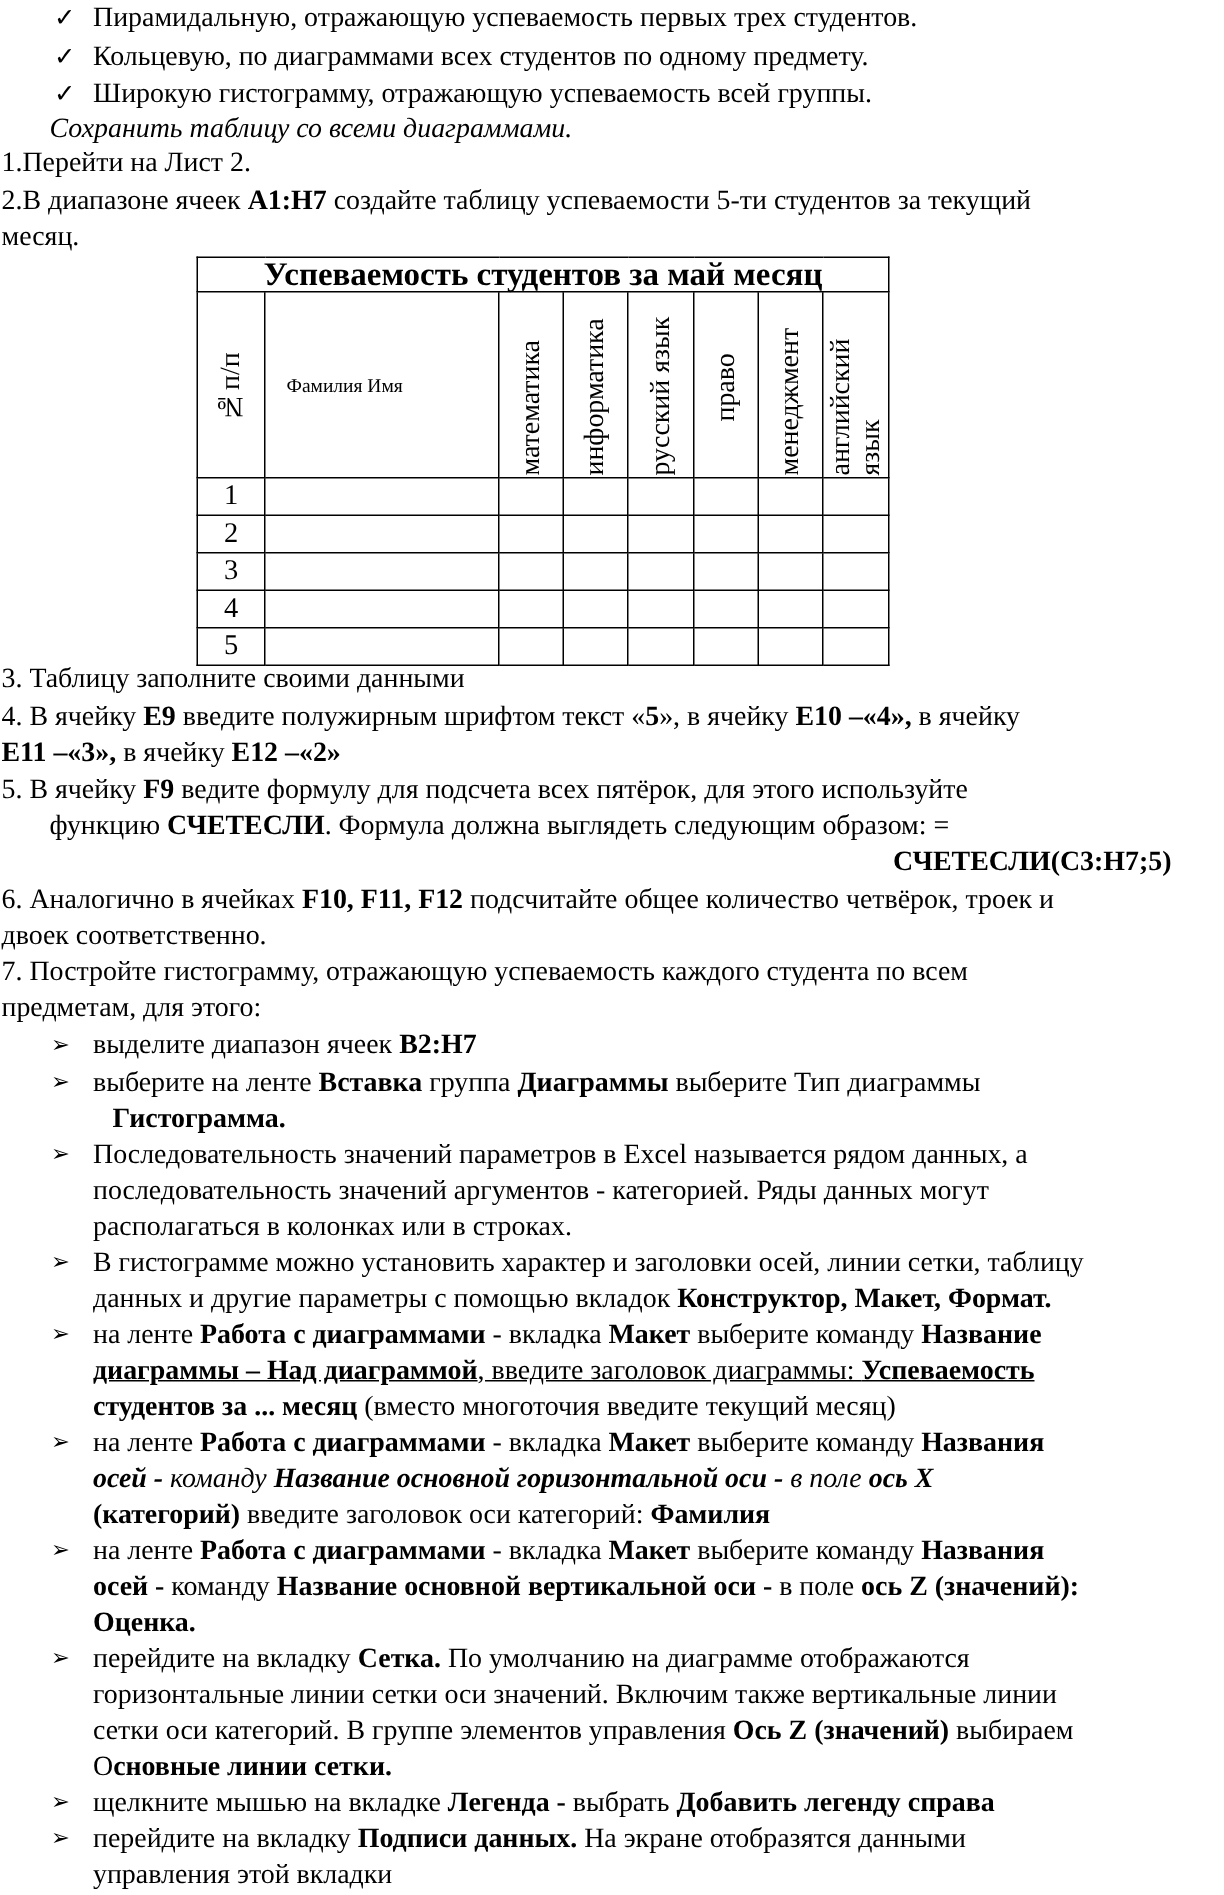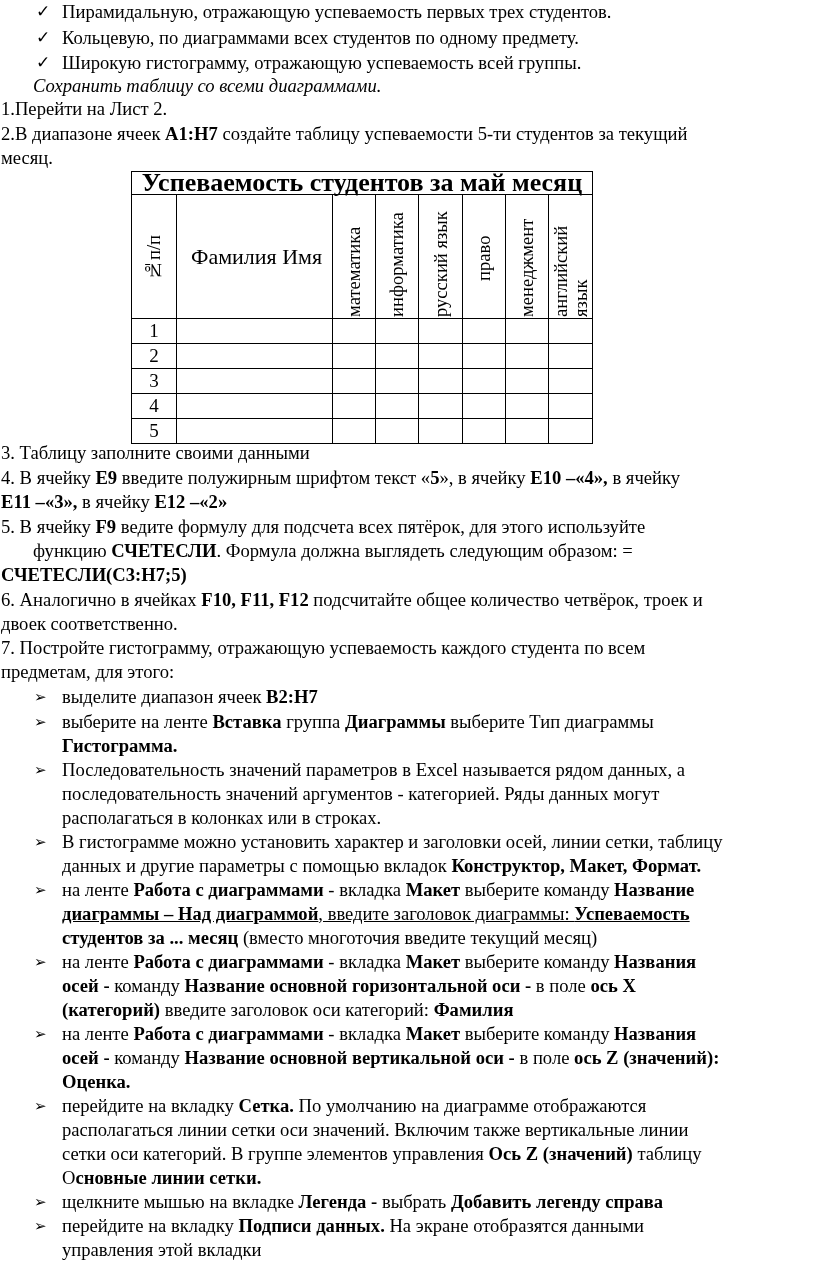--- a/index.html
+++ b/index.html
@@ -16,32 +16,32 @@
   .arrow-icon { position: absolute; left: 34px; top: 0; font-size: 15px; }
   .item-text { position: absolute; left: 62px; white-space: nowrap; }
   .para { position: absolute; left: 1px; width: 780px; white-space: nowrap; }
 
   table.grades {
     position: absolute; left: 131px; top: 171px;
     border-collapse: collapse; font-family: "Liberation Serif", serif;
   }
   table.grades td { border: 1.5px solid #000; padding: 0; }
   table.grades .title-cell {
-    height: 22px; text-align: center; font-weight: bold; font-size: 26px; line-height: 22px;
+    height: 22px; text-align: center; font-weight: bold; font-size: 22px; line-height: 22px;
   }
   table.grades .head-row td { height: 123px; }
   .vert {
     writing-mode: vertical-rl; transform: rotate(180deg);
     white-space: nowrap; font-size: 18.6px; line-height: 20px;
     display: flex; align-items: center; justify-content: flex-start;
     height: 118px; margin: 0 auto; padding-bottom: 3px;
   }
   .vert.center { justify-content: center; }
   .vert.two { line-height: 20px; white-space: normal; }
-  .name-head { text-align: left; padding-left: 14px !important; font-size: 22px; }
+  .name-head { text-align: left; padding-left: 14px !important; font-size: 13px; }
   table.grades .data-row td { height: 24px; font-size: 19px; line-height: 24px; }
   .num-cell { text-align: center; }
 </style>
 </head>
 <body>
 
 <div class="page">
 
   <div class="check-item" style="top:0px;">
     <span class="check-icon">✓</span>
@@ -141,35 +141,35 @@
           <td></td>
     </tr>
   </tbody>
     </table>
 
   <div class="para" style="top:441px;">3. Таблицу заполните своими данными</div>
   <div class="para" style="top:466px;"><span>4. В ячейку </span><b>E9</b><span> введите полужирным шрифтом текст «</span><b>5</b><span>», в ячейку </span><b>E10 –«4»,</b><span> в ячейку</span></div>
   <div class="para" style="top:490px;"><b>E11 –«3»,</b><span> в ячейку </span><b>E12 –«2»</b></div>
   <div class="para" style="top:515px;"><span>5. В ячейку </span><b>F9</b><span> ведите формулу для подсчета всех пятёрок, для этого используйте</span></div>
   <div class="para" style="top:539px;padding-left:32px;"><span>функцию </span><b>СЧЕТЕСЛИ</b><span>. Формула должна выглядеть следующим образом: =</span></div>
-  <div class="para" style="top:563px;"><b>СЧЕТЕСЛИ(C3:H7;5)</b></div>
+  <div class="para" style="top:563px;text-align:right;"><b>СЧЕТЕСЛИ(C3:H7;5)</b></div>
   <div class="para" style="top:588px;"><span>6. Аналогично в ячейках </span><b>F10, F11, F12</b><span> подсчитайте общее количество четвёрок, троек и</span></div>
   <div class="para" style="top:612px;">двоек соответственно.</div>
   <div class="para" style="top:636px;">7. Постройте гистограмму, отражающую успеваемость каждого студента по всем</div>
   <div class="para" style="top:660px;">предметам, для этого:</div>
 
   <div class="arrow-item" style="top:685px;">
     <span class="arrow-icon">➢</span>
     <span class="item-text"><span> выделите  диапазон ячеек </span><b>B2:H7</b></span>
   </div>
 
   <div class="arrow-item" style="top:710px;">
     <span class="arrow-icon">➢</span>
     <span class="item-text"><span>выберите на ленте </span><b>Вставка</b><span> группа </span><b>Диаграммы</b><span> выберите Тип диаграммы</span></span>
-    <span class="item-text" style="top:24px;"><b>Гистограмма.</b></span>
+    <span class="item-text" style="top:24px;margin-left:13px;"><b>Гистограмма.</b></span>
   </div>
 
   <div class="arrow-item" style="top:758px;">
     <span class="arrow-icon">➢</span>
     <span class="item-text">Последовательность значений параметров в Excel называется рядом данных, а</span>
     <span class="item-text" style="top:24px;">последовательность значений аргументов - категорией. Ряды данных могут</span>
     <span class="item-text" style="top:48px;">располагаться в колонках или в строках.</span>
   </div>
 
   <div class="arrow-item" style="top:830px;">
@@ -181,36 +181,36 @@
   <div class="arrow-item" style="top:878px;">
     <span class="arrow-icon">➢</span>
     <span class="item-text"><span>на ленте </span><b>Работа с диаграммами</b><span> - вкладка </span><b>Макет</b><span> выберите команду </span><b>Название</b></span>
     <span class="item-text" style="top:24px;text-decoration:underline;"><b>диаграммы – Над диаграммой</b><span>, введите заголовок диаграммы: </span><b>Успеваемость</b></span>
     <span class="item-text" style="top:48px;"><b>студентов за ... месяц</b><span> (вместо многоточия введите текущий месяц)</span></span>
   </div>
 
   <div class="arrow-item" style="top:950px;">
     <span class="arrow-icon">➢</span>
     <span class="item-text"><span>на ленте </span><b>Работа с диаграммами</b><span> - вкладка </span><b>Макет</b><span> выберите команду </span><b>Названия</b></span>
-    <span class="item-text" style="top:24px;"><b>осей -</b><span> команду </span><b>Название основной горизонтальной оси -</b><span> в поле </span><b>ось X</b></span>
+    <span class="item-text" style="top:24px;font-style:italic;"><b>осей -</b><span> команду </span><b>Название основной горизонтальной оси -</b><span> в поле </span><b>ось X</b></span>
     <span class="item-text" style="top:48px;"><b>(категорий)</b><span> введите заголовок оси категорий: </span><b>Фамилия</b></span>
   </div>
 
   <div class="arrow-item" style="top:1022px;">
     <span class="arrow-icon">➢</span>
     <span class="item-text"><span>на ленте </span><b>Работа с диаграммами</b><span> - вкладка </span><b>Макет</b><span> выберите команду </span><b>Названия</b></span>
     <span class="item-text" style="top:24px;"><b>осей -</b><span> команду </span><b>Название основной вертикальной оси -</b><span> в поле </span><b>ось Z (значений):</b></span>
     <span class="item-text" style="top:48px;text-align:center;"><b>Оценка.</b></span>
   </div>
 
   <div class="arrow-item" style="top:1094px;">
     <span class="arrow-icon">➢</span>
     <span class="item-text"><span>перейдите на вкладку </span><b>Сетка.</b><span> По умолчанию на диаграмме отображаются</span></span>
-    <span class="item-text" style="top:24px;">располагаться линии сетки оси значений. Включим также вертикальные линии</span>
-    <span class="item-text" style="top:48px;"><span>сетки оси категорий. В группе элементов управления </span><b>Ось Z (значений)</b><span> таблицу</span></span>
+    <span class="item-text" style="top:24px;">горизонтальные линии сетки оси значений. Включим также вертикальные линии</span>
+    <span class="item-text" style="top:48px;"><span>сетки оси категорий. В группе элементов управления </span><b>Ось Z (значений)</b><span> выбираем</span></span>
     <span class="item-text" style="top:72px;"><span>О</span><b>сновные линии сетки.</b></span>
   </div>
 
   <div class="arrow-item" style="top:1190px;">
     <span class="arrow-icon">➢</span>
     <span class="item-text"><span>щелкните мышью на вкладке </span><b>Легенда -</b><span> выбрать </span><b>Добавить легенду справа</b></span>
   </div>
 
   <div class="arrow-item" style="top:1214px;">
     <span class="arrow-icon">➢</span>

